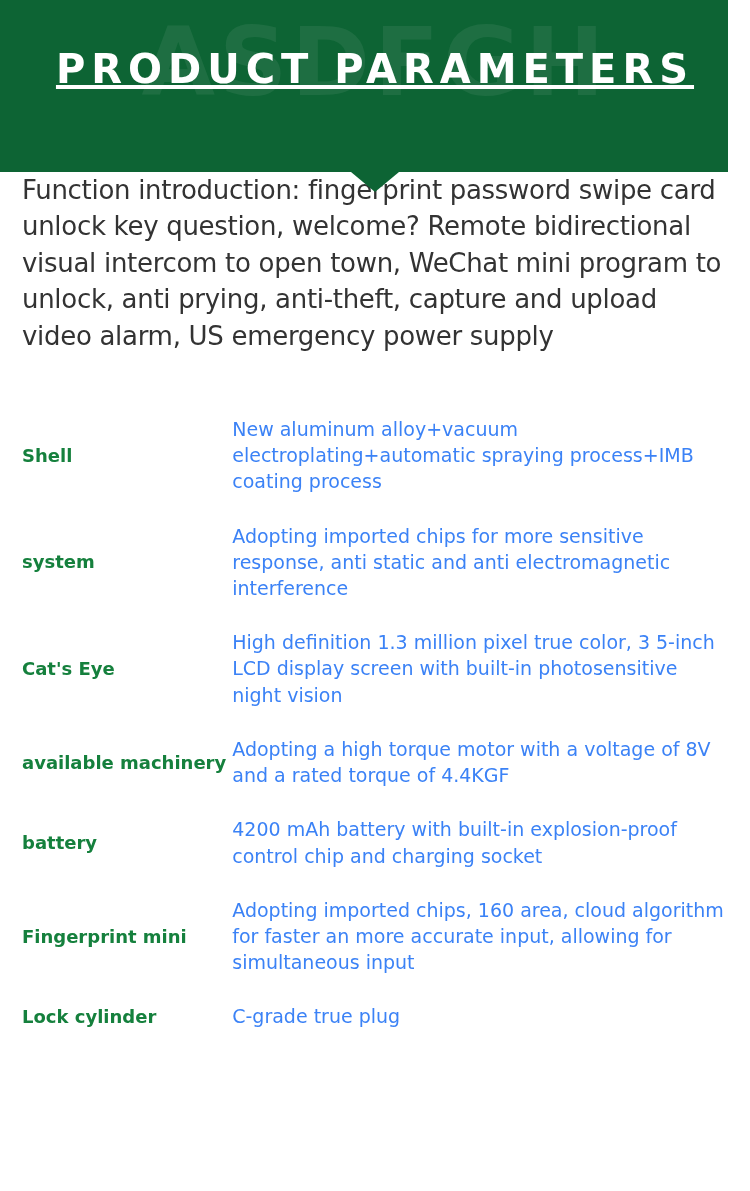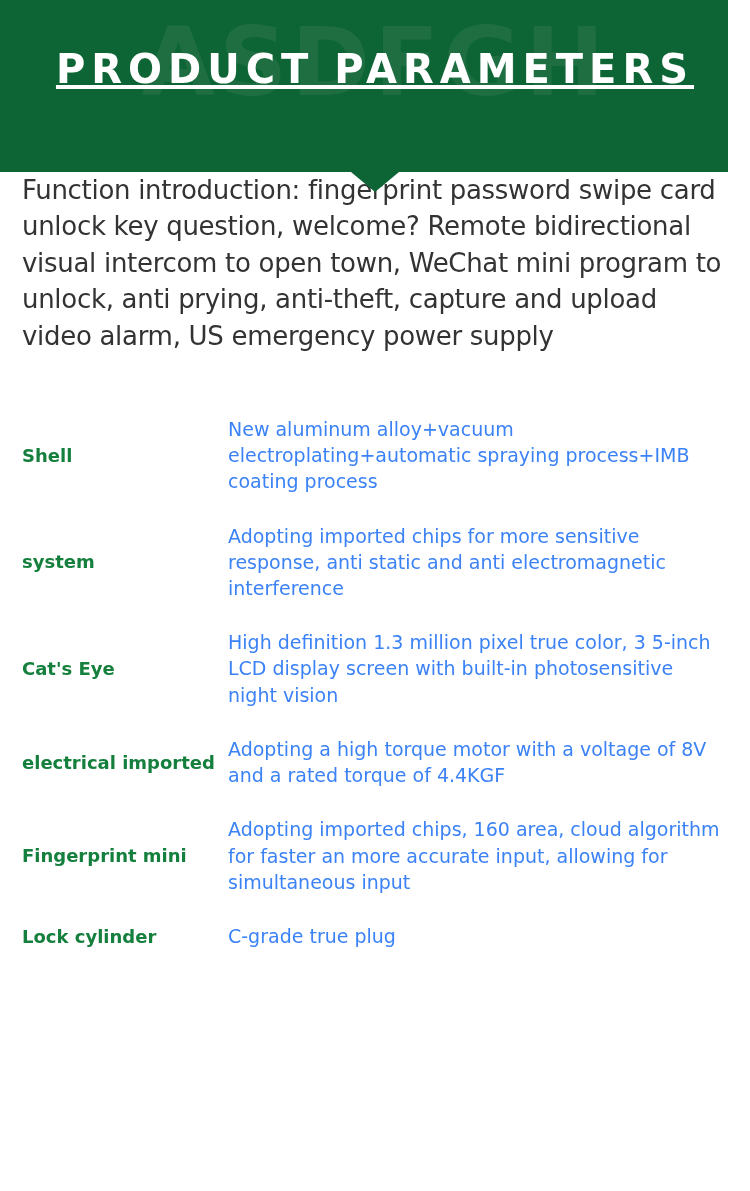--- a/index.html
+++ b/index.html
@@ -144,22 +144,26 @@
         </tr>
         <tr class="spec-row">
           <td class="spec-label">system</td>
           <td class="spec-value">Adopting imported chips for more sensitive response, anti static and anti electromagnetic interference</td>
         </tr>
         <tr class="spec-row">
           <td class="spec-label">Cat's Eye</td>
           <td class="spec-value">High definition 1.3 million pixel true color, 3 5-inch LCD display screen with built-in photosensitive night vision</td>
         </tr>
         <tr class="spec-row">
-          <td class="spec-label">electrical imported</td>
+          <td class="spec-label">available machinery</td>
           <td class="spec-value">Adopting a high torque motor with a voltage of 8V and a rated torque of 4.4KGF</td>
+        </tr>
+        <tr class="spec-row">
+          <td class="spec-label">battery</td>
+          <td class="spec-value">4200 mAh battery with built-in explosion-proof control chip and charging socket</td>
         </tr>
         <tr class="spec-row">
           <td class="spec-label">Fingerprint mini</td>
           <td class="spec-value">Adopting imported chips, 160 area, cloud algorithm for faster an more accurate input, allowing for simultaneous input</td>
         </tr>
         <tr class="spec-row">
           <td class="spec-label">Lock cylinder</td>
           <td class="spec-value">C-grade true plug</td>
         </tr>
 

